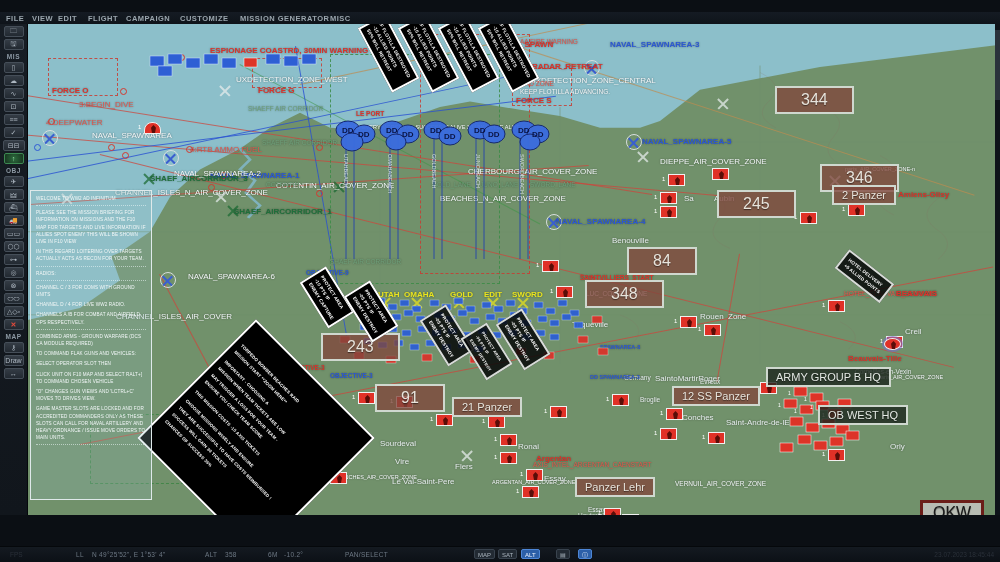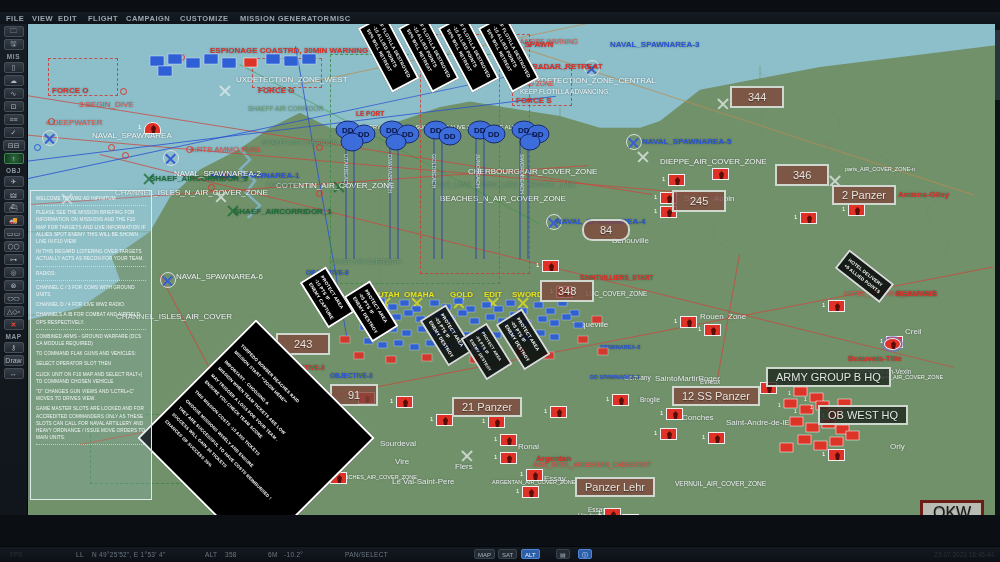--- a/index.html
+++ b/index.html
@@ -69,21 +69,21 @@
   .unit.circ .bx { border-radius:50%; box-shadow:0 0 0 2px rgba(120,110,200,.6); }
 
   
   .plate { position:absolute; z-index:14; border:2px solid #cfd8cf;
     background:rgba(128,70,60,.78); color:#e8e4dc; font-size:11px;
     padding:2px 8px; white-space:nowrap; text-align:center;
     text-shadow:0 1px 1px rgba(0,0,0,.5); }
   .plate.dark { background:rgba(30,40,32,.82); color:#e3e8e3; }
   .plate.okw { background:rgba(190,192,186,.92); color:#1a1a1a; border:3px solid #6b1d18;
     font-size:16px; font-weight:normal; padding:1px 10px; }
-  .plate.num { font-size:11px; padding:3px 16px; }
+  .plate.num { font-size:16px; padding:3px 24px;margin-left:45px; }
 
   
   .mbox { position:absolute; background:#000; border:2px solid #fff; z-index:18;
     color:#fff; font-size:4.6px; line-height:7px; letter-spacing:.2px;
     padding:3px 4px; text-align:left; white-space:nowrap; font-weight:bold; }
   .mbox.dim { background:rgba(6,8,8,.86); border-color:#d8dcd8; }
 
   
   .zone { position:absolute; border:1px dashed rgba(60,140,70,.85); z-index:8; }
   .zoneR { position:absolute; border:1px dashed rgba(200,60,50,.85); z-index:8; }
@@ -616,21 +616,21 @@
         <div>THEY ARE SUCCESSFUL TO HAVE COSTS REIMBURSED !</div>
         <div>SUCCESS WILL GAIN 30 TICKETS</div>
         <div>CHANCES OF SUCCESS 35%</div>
       </div>
     </div>
 
     <div class="plate num" style="left:730px; top:62px;">344</div>
     <div class="plate num" style="left:775px; top:140px;">346</div>
     <div class="plate" style="left:832px; top:161px;">2 Panzer</div>
     <div class="plate num" style="left:672px; top:166px;">245</div>
-    <div class="plate num" style="left:582px; top:195px;border-radius:10px;">84</div>
+    <div class="plate num" style="left:582px; top:223px;">84</div>
     <div class="plate num" style="left:540px; top:256px;">348</div>
     <div class="plate num" style="left:276px; top:309px;">243</div>
     <div class="plate num" style="left:330px; top:360px;">91</div>
     <div class="plate" style="left:452px; top:373px;">21 Panzer</div>
     <div class="plate" style="left:672px; top:362px;">12 SS Panzer</div>
     <div class="plate" style="left:575px; top:453px;">Panzer Lehr</div>
     <div class="plate dark" style="left:766px; top:343px;">ARMY GROUP B  HQ</div>
     <div class="plate dark" style="left:818px; top:381px;">OB WEST HQ</div>
 
     <div class="plate okw" style="left:920px; top:476px;">OKW</div>
@@ -657,21 +657,21 @@
         <div class="lbl grn" style="left: 234px; top: 183px;">SHAEF_AIRCORRIDOR_1</div>
         <div class="lbl grn2 small" style="left: 248px; top: 81px;">SHAEFF AIR CORRIDOR</div>
         <div class="lbl grn2 small" style="left: 262px; top: 115px;">SHAEFF AIR CORRIDOR</div>
         <div class="lbl grn2 small" style="left: 330px; top: 234px;">SHAEF AIR CORRIDOR</div>
         <div class="lbl blu" style="left: 642px; top: 113px;">NAVAL_SPAWNAREA-5</div>
         <div class="lbl wht" style="left: 660px; top: 133px;">DIEPPE_AIR_COVER_ZONE</div>
         <div class="lbl wht tiny" style="left: 845px; top: 142px;">paris_AIR_COVER_ZONE-n</div>
         <div class="lbl red" style="left: 898px; top: 166px;">Amiens-Glisy</div>
         <div class="lbl blu" style="left: 556px; top: 193px;">NAVAL_SPAWNAREA-4</div>
         <div class="lbl wht" style="left: 174px; top: 145px;">NAVAL_SPAWNAREA-2</div>
-        <div class="lbl wht" style="left: 176px; top: 248px; text-align: right;">NAVAL_SPAWNAREA-6</div>
+        <div class="lbl wht" style="left: 188px; top: 248px; text-align: right;">NAVAL_SPAWNAREA-6</div>
         <div class="lbl wht" style="left: 116px; top: 288px;">CHANNEL_ISLES_AIR_COVER</div>
         <div class="lbl wht small" style="left: 520px; top: 64px;">KEEP FLOTILLA ADVANCING.</div>
         <div class="lbl redl small" style="left: 516px; top: 56px;">DEAD ZONE</div>
         <div class="lbl wht tiny" style="left: 340px; top: 100px;">POINTS EVERY MORSE TX - SUCCESS IF ALIVE 30 MIN WHILE ALIVE</div>
         <div class="lbl red small" style="left: 356px; top: 86px;">LE PORT</div>
         <div class="lbl red small" style="left: 580px; top: 250px;">SAINTVILLIERS_START</div>
         <div class="lbl wht small" style="left: 586px; top: 266px;">LUC_COVER_ZONE</div>
         <div class="lbl place" style="left: 684px; top: 170px;">Sa</div>
         <div class="lbl place" style="left: 714px; top: 170px;">Aubin</div>
         <div class="lbl place" style="left: 612px; top: 212px;">Benouville</div>

